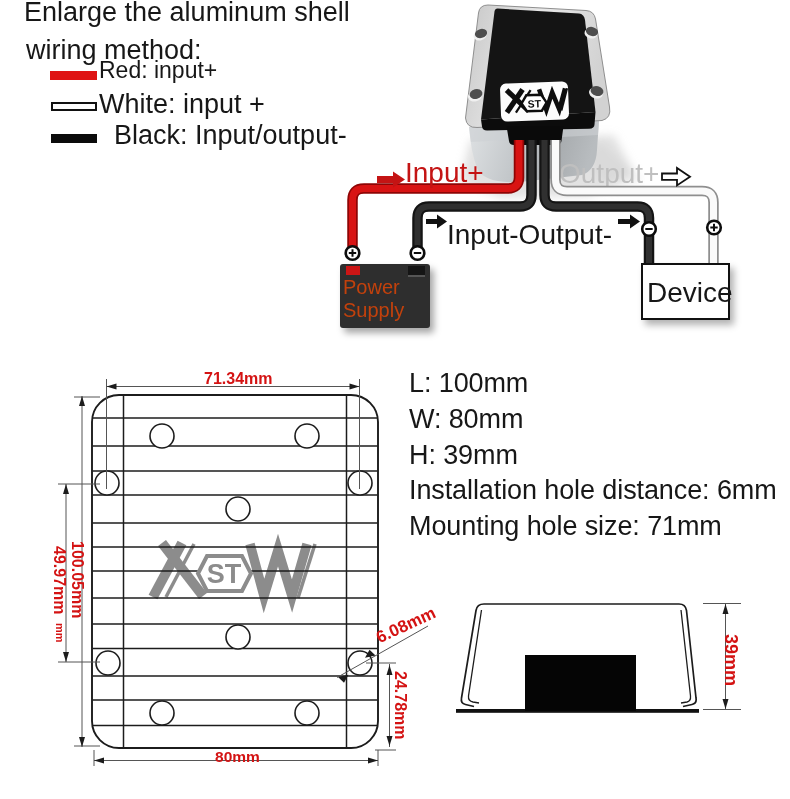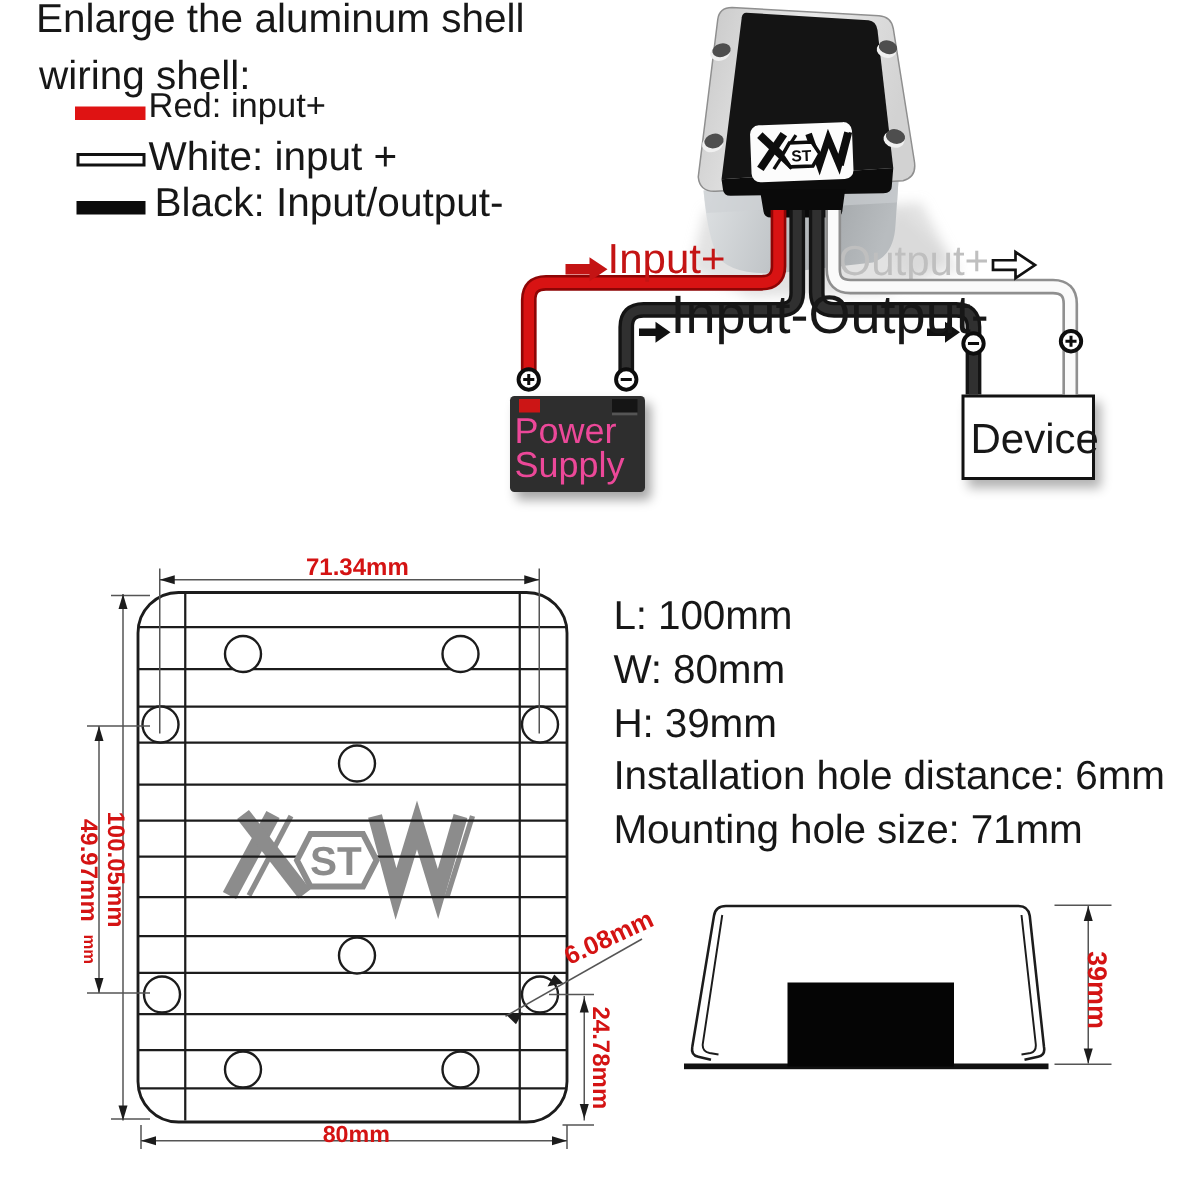--- a/index.html
+++ b/index.html
@@ -6,33 +6,33 @@
   #page{position:relative;width:790px;height:799px;background:#fff;overflow:hidden;
         font-family:"Liberation Sans",sans-serif;text-decoration:underline;}
   .t{position:absolute;white-space:nowrap;line-height:1;color:#171717;}
 </style>
 </head>
 <body>
 <div id="page">
 
 <div class="t" style="left:24px;top:-1px;font-size:27px;">Enlarge the aluminum shell</div>
 
-<div class="t" style="left:26px;top:37px;font-size:27px;">wiring shell:</div>
+<div class="t" style="left:26px;top:37px;font-size:27px;">wiring method:</div>
 
 <div style="position:absolute;left:50px;top:71px;width:47px;height:9px;background:#df1313;"></div>
 
 <div class="t" style="left:99px;top:59px;font-size:23px;">Red: input+</div>
 
 <div style="position:absolute;left:51px;top:102px;width:42px;height:5px;background:#fff;border:2px solid #111;"></div>
 
 <div class="t" style="left:99px;top:91px;font-size:27px;">White: input +</div>
 
 <div style="position:absolute;left:51px;top:134px;width:46px;height:9px;background:#0b0b0b;"></div>
 
-<div class="t" style="left:103px;top:122px;font-size:27px;">Black: Input/output-</div>
+<div class="t" style="left:114px;top:122px;font-size:27px;">Black: Input/output-</div>
 
 <svg id="photo" style="position:absolute;left:445px;top:0px;" width="200" height="215" viewBox="445 0 200 215">
   <defs>
     <linearGradient id="alum" x1="0" y1="0" x2="1" y2="0.25">
       <stop offset="0" stop-color="#c6c6c6"></stop>
           <stop offset="0.5" stop-color="#e9e9e9"></stop>
           <stop offset="1" stop-color="#d2d2d2"></stop>
     </linearGradient>
     <linearGradient id="skirt2" x1="0" y1="0" x2="1" y2="0.15">
       <stop offset="0" stop-color="#dfe2e4"></stop>
@@ -143,35 +143,35 @@
   <g>
         <circle cx="714" cy="227.5" r="6.8" fill="#fff" stroke="#0d0d0d" stroke-width="2.6"></circle>
         <path d="M710.3,227.5 h7.4 M714,223.8 v7.4" stroke="#0d0d0d" stroke-width="2"></path>
       </g>
 </svg>
 
 <div class="t" style="left:405px;top:159px;font-size:28px;color:#c41414;z-index:3;">Input+</div>
 
 <div class="t" style="left:559px;top:160px;font-size:28px;color:#bfbfbf;z-index:1;">Output+</div>
 
-<div class="t" style="left:447px;top:192px;font-size:36px;z-index:3;">Input-Output-</div>
+<div class="t" style="left:447px;top:221px;font-size:28px;z-index:3;">Input-Output-</div>
 
 <div style="position:absolute;left:340px;top:264px;width:90px;height:64px;background:#2e2e2e;border-radius:3px;box-shadow:4px 5px 7px rgba(0,0,0,0.35);"></div>
 
 <div style="position:absolute;left:346px;top:266px;width:14px;height:9px;background:#cc1515;"></div>
 
 <div style="position:absolute;left:408px;top:266px;width:17px;height:9px;background:#151515;border-bottom:2px solid #555;"></div>
 
-<div class="t" style="left:343px;top:276px;font-size:24px;line-height:23px;color:#ec4899;">Power<br>Supply</div>
+<div class="t" style="left:343px;top:276px;font-size:20px;line-height:23px;color:#c2410c;">Power<br>Supply</div>
 
 <div style="position:absolute;left:641px;top:263px;width:85px;height:53px;background:#fff;border:2px solid #111;box-shadow:4px 5px 7px rgba(0,0,0,0.3);"></div>
 
 <div class="t" style="left:647px;top:278.5px;font-size:28px;">Device</div>
 
-<div class="t" style="left:409px;top:393px;font-size:27px;line-height:35.8px;letter-spacing:-0.1px;">L: 100mm<br>W: 80mm<br>H: 39mm<br>Installation hole distance: 6mm<br>Mounting hole size: 71mm</div>
+<div class="t" style="left:409px;top:366px;font-size:27px;line-height:35.8px;letter-spacing:-0.1px;">L: 100mm<br>W: 80mm<br>H: 39mm<br>Installation hole distance: 6mm<br>Mounting hole size: 71mm</div>
 
 <svg id="draw" style="position:absolute;left:20px;top:355px;" width="425" height="444" viewBox="20 355 425 444">
 
   <g transform="translate(152,542)" stroke="#8c8c8c" fill="none">
     <line x1="30" y1="1" x2="1" y2="55" stroke-width="10"></line>
     <line x1="10" y1="1" x2="51" y2="54" stroke-width="10"></line>
     <line x1="42" y1="2" x2="14" y2="55" stroke-width="3.5"></line>
     <path d="M98,2 L112,54 L126,8 L140,54 L155,2" stroke-width="9.5"></path>
     <line x1="146" y1="56" x2="163" y2="2" stroke-width="3.5"></line>
   </g>

